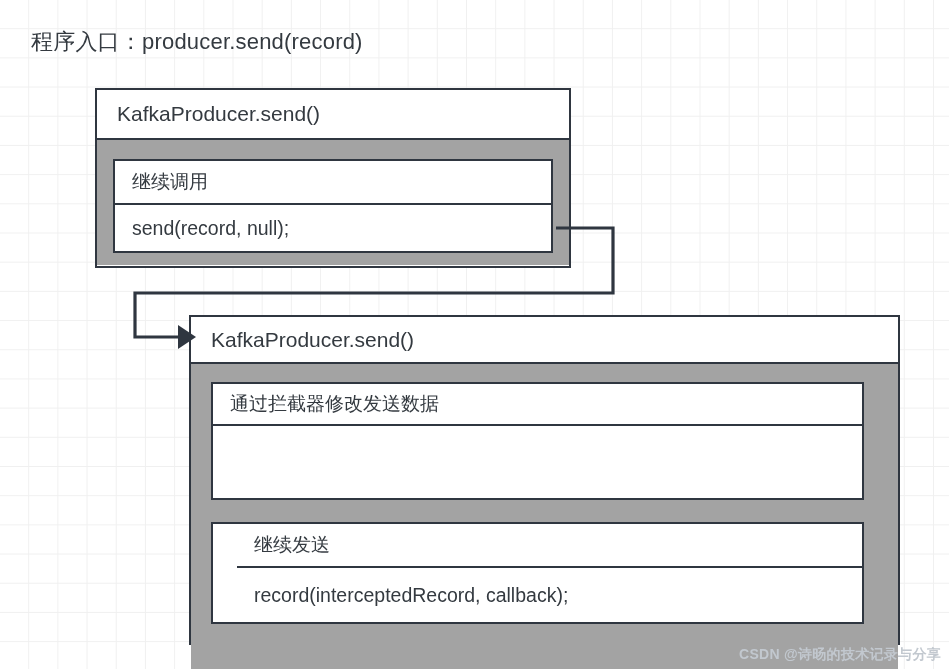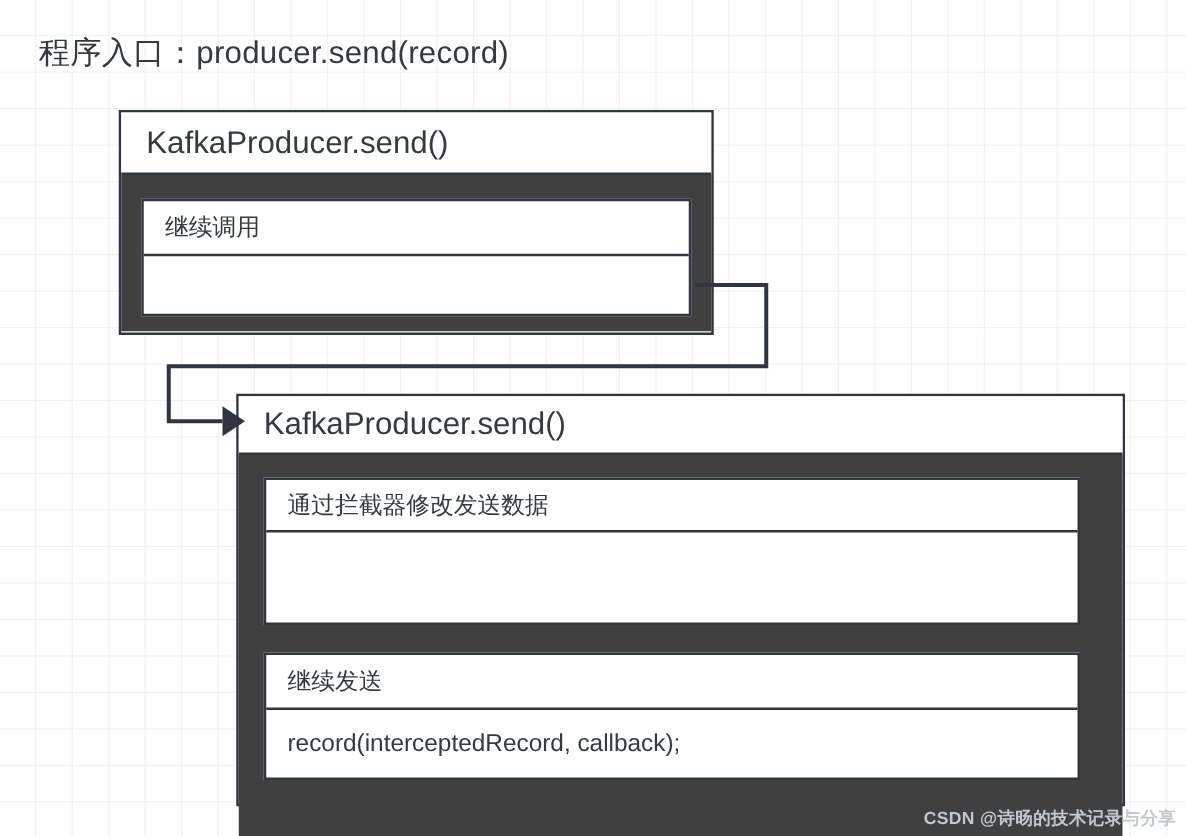--- a/index.html
+++ b/index.html
@@ -23,49 +23,49 @@
       linear-gradient(to bottom, #f0f0f0 1px, transparent 1px);
     background-size: 29.2px 29.2px;
     background-position: -1px -1px;
   }
 
   
   .page-title {
     position: absolute;
     left: 31px;
     top: 27px;
-    font-size: 25px;
+    font-size: 22px;
     line-height: 30px;
     color: #343a40;
     white-space: nowrap;
     letter-spacing: 0.2px;
   }
 
   
   .frame {
     position: absolute;
     box-sizing: border-box;
     border: 2.5px solid #2f3640;
     background: #ffffff;
   }
   .frame-header {
     box-sizing: border-box;
     border-bottom: 2.5px solid #2f3640;
     display: flex;
     align-items: center;
     padding-left: 20px;
-    font-size: 25px;
+    font-size: 21px;
     color: #343a40;
     background: #ffffff;
     white-space: nowrap;
   }
   .frame-body {
     position: relative;
     box-sizing: border-box;
-    background: #404040;
+    background: #a3a3a3;
   }
 
   .subbox {
     position: absolute;
     box-sizing: border-box;
     border: 2px solid #2f3640;
     background: #ffffff;
   }
   .sub-label {
     box-sizing: border-box;
@@ -125,20 +125,21 @@
     width: 653px;
     height: 118px;
   }
   #box2 .subbox.sb-a .sub-label { height: 42px; }
   #box2 .subbox.sb-a .sub-code  { height: 72px; }
   #box2 .subbox.sb-b {
     left: 20px;
     top: 158px;
     width: 653px;
     height: 102px;
+    padding-left: 24px;
   }
   #box2 .subbox.sb-b .sub-label { height: 44px; }
   #box2 .subbox.sb-b .sub-code  { height: 54px; }
 
   
   #connector {
     position: absolute;
     left: 0;
     top: 0;
     width: 949px;
@@ -163,20 +164,21 @@
 
 <div id="canvas">
 
   <div class="page-title">程序入口：producer.send(record)</div>
 
   <div class="frame" id="box1">
     <div class="frame-header">KafkaProducer.send()</div>
     <div class="frame-body">
       <div class="subbox">
         <div class="sub-label">继续调用</div>
+        <div class="sub-code">send(record, null);</div>
       </div>
     </div>
   </div>
 
   <div class="frame" id="box2">
     <div class="frame-header">KafkaProducer.send()</div>
     <div class="frame-body">
       <div class="subbox sb-a">
         <div class="sub-label">通过拦截器修改发送数据</div>
       </div>

